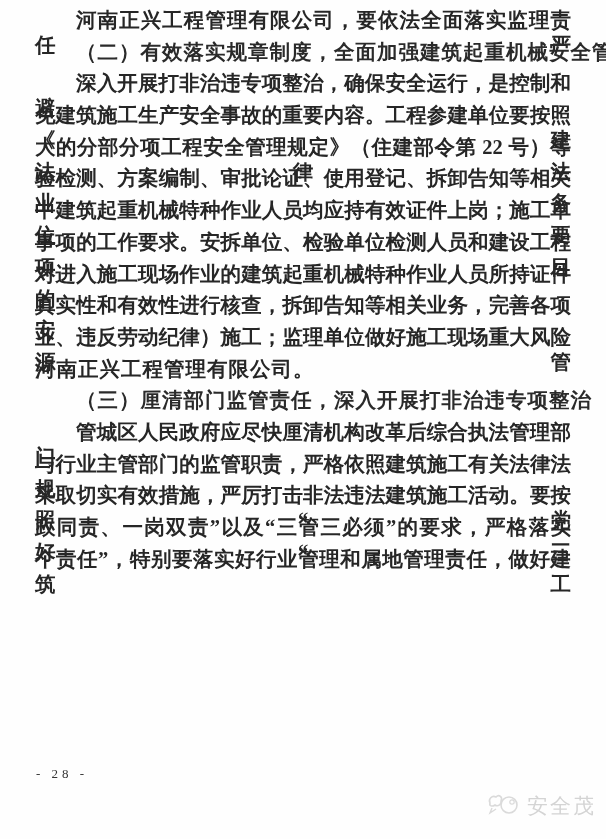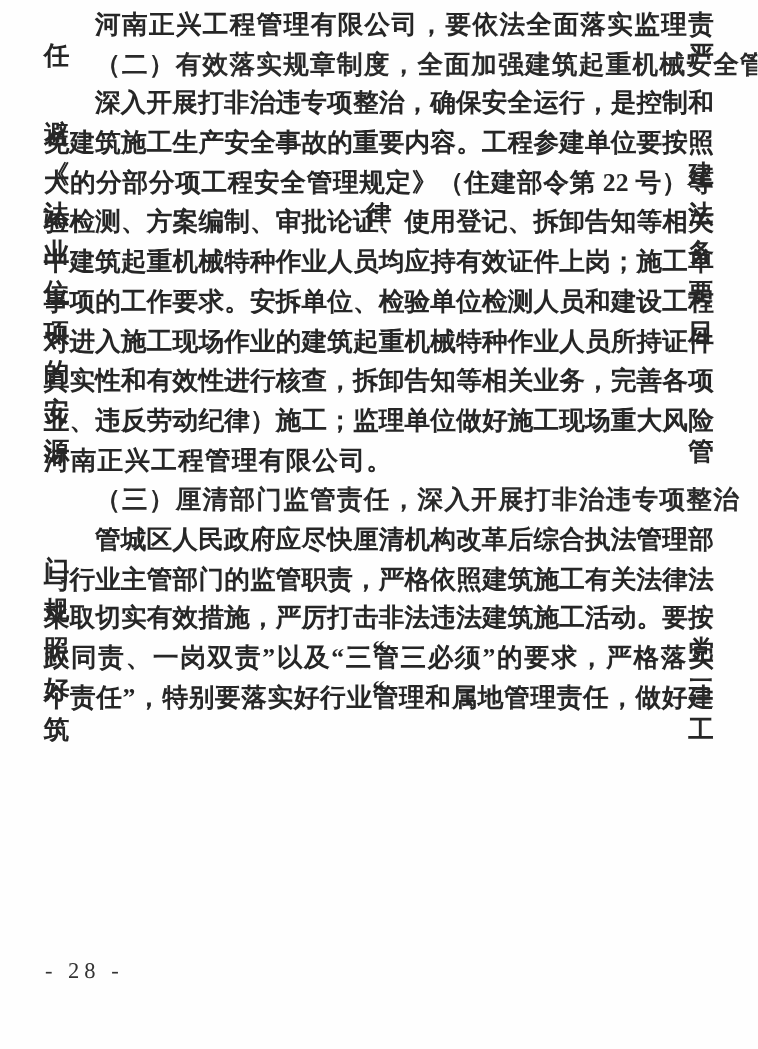--- a/index.html
+++ b/index.html
@@ -36,21 +36,21 @@
   }
   .line.indent { text-indent: 2em; }
   .line.heading {
     font-family: "Liberation Serif", serif;
     color: #2a2a2a;
   }
   .footer {
     position: absolute;
     left: 36px;
     top: 766px;
-    font-size: 18px;
+    font-size: 13px;
     letter-spacing: 4px;
     color: #333333;
   }
   .watermark {
     position: absolute;
     right: 10px;
     top: 792px;
     display: flex;
     align-items: center;
     gap: 6px;
@@ -86,14 +86,25 @@
       <div class="line heading indent">（三）厘清部门监管责任，深入开展打非治违专项整治</div>
       <div class="line body indent just">管城区人民政府应尽快厘清机构改革后综合执法管理部门</div>
       <div class="line body just">与行业主管部门的监管职责，严格依照建筑施工有关法律法规，</div>
       <div class="line body just">采取切实有效措施，严厉打击非法违法建筑施工活动。要按照“党</div>
       <div class="line body just">政同责、一岗双责”以及“三管三必须”的要求，严格落实好“三</div>
       <div class="line body just">个责任”，特别要落实好行业管理和属地管理责任，做好建筑工</div>
     </div>
 
   <div class="footer">- 28 -</div>
 
+  <div class="watermark">
+    <span class="wm-logo">
+      <svg width="34" height="22" viewBox="0 0 34 22">
+        <path d="M3 10 C1 6, 5 2, 9 4 C12 1, 16 4, 14 8 C15 11, 11 14, 8 12 C5 14, 2 13, 3 10 Z" fill="none" stroke="#dadada" stroke-width="1.6"></path>
+        <circle cx="22" cy="12" r="8" fill="none" stroke="#dadada" stroke-width="1.6"></circle>
+        <circle cx="25" cy="9" r="2.2" fill="none" stroke="#dadada" stroke-width="1.2"></circle>
+        <path d="M5 15 L3 20 L9 16" fill="none" stroke="#dadada" stroke-width="1.4"></path>
+      </svg>
+    </span>
+    <span class="wm-text">安全茂</span>
+  </div>
 
 </div>
 
 </body></html>

